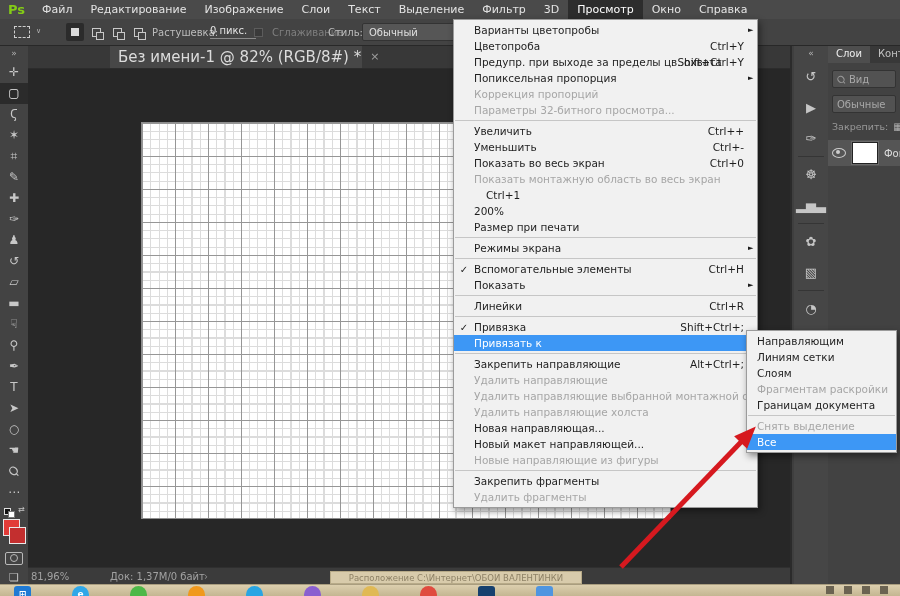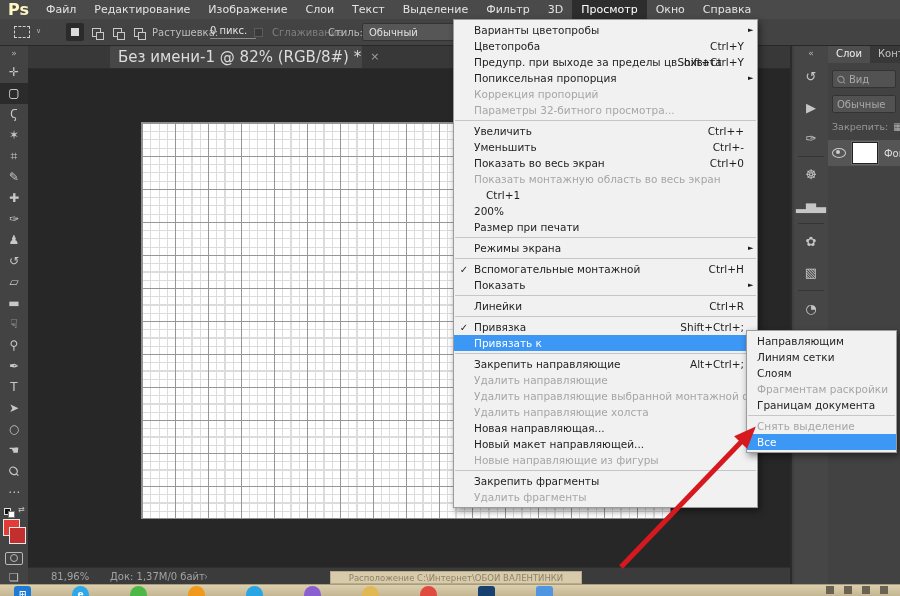--- a/index.html
+++ b/index.html
@@ -1,21 +1,21 @@
 <!DOCTYPE html>
 <html><head>
 <meta charset="utf-8">
 <style>
   html,body{margin:0;padding:0}
   body{width:900px;height:596px;position:relative;overflow:hidden;background:#262626;
        font-family:"DejaVu Sans",sans-serif;-webkit-font-smoothing:antialiased}
   
   .menubar{position:absolute;left:0;top:0;right:0;height:19px;background:#4a4a4a;
            display:flex;align-items:center;padding-left:6px;z-index:20}
-  .ps-logo{color:#fef9c3;font-weight:bold;font-size:16px;padding:0 8px 0 2px;line-height:19px}
+  .ps-logo{color:#84cc16;font-weight:bold;font-size:13px;padding:0 8px 0 2px;line-height:19px}
   .mb-item{color:#e4e4e4;font-size:11px;padding:0 9px;height:19px;display:flex;align-items:center;white-space:nowrap}
   .mb-item.active{background:#2d2d2d;color:#fff}
   
   .ob{position:absolute;left:0;top:19px;right:0;height:26px;background:#434343;border-bottom:1px solid #282828;z-index:19}
   .ob *{box-sizing:border-box}
   .tool-preview{position:absolute;left:14px;top:7px;width:16px;height:12px;border:1px dashed #cfcfcf}
   .ob-chevron{position:absolute;left:36px;top:8px;font-size:7px;color:#b5b5b5}
   .modes{position:absolute;left:66px;top:4px;display:flex;gap:3px}
   .mbtn{width:18px;height:18px;display:flex;align-items:center;justify-content:center}
   .mbtn.pressed{background:#2b2b2b;border-radius:2px}
@@ -57,21 +57,21 @@
   .pasteboard{position:absolute;left:28px;top:68px;width:762px;height:499px;background:#272727;z-index:1}
   .canvas{position:absolute;left:114px;top:55px;width:528px;height:395px;background:#fff;outline:1px solid #8e8e8e;
     background-image:
       repeating-linear-gradient(to right,#969696 0 1px,transparent 1px 33px),
       repeating-linear-gradient(to bottom,#969696 0 1px,transparent 1px 33px),
       repeating-linear-gradient(to right,#dcdcdc 0 1px,transparent 1px 8.25px),
       repeating-linear-gradient(to bottom,#dcdcdc 0 1px,transparent 1px 8.25px)}
   .statusbar{position:absolute;left:28px;top:567px;width:762px;height:17px;background:#3b3b3b;
              border-top:1px solid #2f2f2f;z-index:7;font-size:10px;color:#a2a2a2}
   .statusbar span{position:absolute;top:3px;white-space:nowrap}
-  .st-zoom{left:23px}.st-doc{left:82px}.st-ch{left:176px;color:#8d8d8d}
+  .st-zoom{left:3px}.st-doc{left:82px}.st-ch{left:176px;color:#8d8d8d}
   
   .dock{position:absolute;left:790px;top:45px;width:110px;height:539px;background:#3f3f3f;
         border-left:2px solid #2b2b2b;z-index:8;box-sizing:border-box}
   .dock-strip{position:absolute;left:2px;top:0;width:34px;bottom:0;background:#464646}
   .dock-head{height:16px;display:flex;align-items:center;justify-content:center;color:#b4b4b4;font-size:9px}
   .dock-ic{height:31px;width:34px;display:flex;align-items:center;justify-content:center;color:#c6c6c6;font-size:13px}
   .dock-sep{height:1px;background:#353535;margin:2px 4px}
   .dock-panel{position:absolute;left:36px;top:0;right:0;bottom:0;background:#424242}
   .ptabs{height:18px;background:#383838;display:flex}
   .ptab{padding:3px 8px 0;font-size:10px;color:#c2c2c2;white-space:nowrap}
@@ -434,21 +434,21 @@
     <div class="msep" data-name="separator"></div>
     <div class="mi has-sub" data-name="menu-item-screen-modes">
       <span class="chk" data-name="check-icon"></span>
       <span class="lbl">Режимы экрана</span>
       <span class="sc"></span>
       <span class="arr" data-name="submenu-arrow-icon"></span>
     </div>
     <div class="msep" data-name="separator"></div>
     <div class="mi checked" data-name="menu-item-extras">
       <span class="chk" data-name="check-icon"></span>
-      <span class="lbl">Вспомогательные монтажной</span>
+      <span class="lbl">Вспомогательные элементы</span>
       <span class="sc">Ctrl+H</span>
       <span class="arr" data-name="submenu-arrow-icon"></span>
     </div>
     <div class="mi has-sub" data-name="menu-item-show">
       <span class="chk" data-name="check-icon"></span>
       <span class="lbl">Показать</span>
       <span class="sc"></span>
       <span class="arr" data-name="submenu-arrow-icon"></span>
     </div>
     <div class="msep" data-name="separator"></div>

